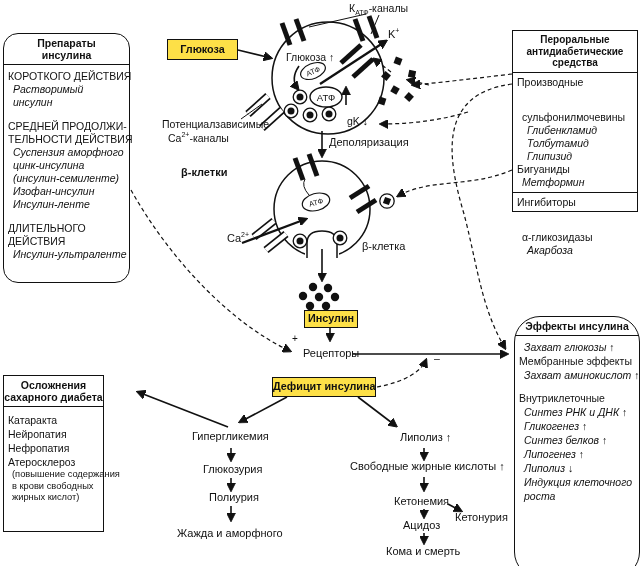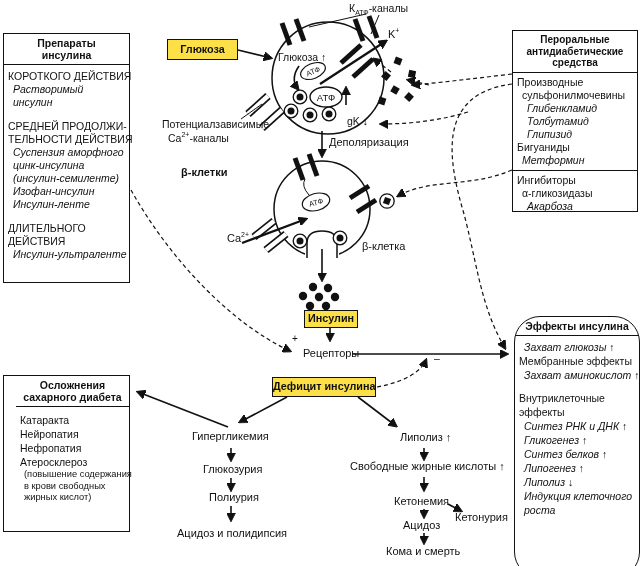--- a/index.html
+++ b/index.html
@@ -21,21 +21,21 @@
   .t7{font-size:7.5px;}
   .t9{font-size:9.5px;}
   .box{position:absolute;border:1.6px solid #111;background:#fff;box-sizing:border-box;}
   .hdr{font-weight:bold;text-align:center;font-size:10.5px;line-height:12px;padding-top:3px;}
   .hdrline{border-bottom:1.6px solid #111;padding-bottom:3px;}
   .content{padding:5px 3px 0 4px;}
   .ln{font-size:10.5px;line-height:13px;white-space:nowrap;}
   .ln14{line-height:14px;}
   .it{font-style:italic;padding-left:5px;}
   .it2{font-style:italic;padding-left:10px;}
-  .ind{padding-left:5px;}
+  .ind{padding-left:5px;margin-top:22px;}
   .gap{margin-top:9px;}
   .gap2{margin-top:11px;}
   .small{font-size:9.3px;line-height:11.5px;padding-left:4px;white-space:nowrap;}
   .divider{border-top:1.5px solid #111;margin:3px -3px 3px -4px;}
   .lbl{position:absolute;font-size:10.5px;white-space:nowrap;}
   .lbl11{font-size:11px;}
   .b{font-weight:bold;}
   .cbox{position:absolute;border:1.5px solid #111;background:#fde047;box-sizing:border-box;
         font-weight:bold;font-size:10.8px;text-align:center;white-space:nowrap;}
   sub,sup{font-size:7px;}
@@ -163,48 +163,48 @@
   <line class="arrow" x1="231" y1="506" x2="231" y2="520" marker-end="url(#ah)"></line>
   <line class="arrow" x1="424" y1="448" x2="424" y2="459" marker-end="url(#ah)"></line>
   <line class="arrow" x1="424" y1="477" x2="424" y2="490" marker-end="url(#ah)"></line>
   <line class="arrow" x1="424" y1="509" x2="424" y2="517" marker-end="url(#ah)"></line>
   <line class="arrow" x1="424" y1="533" x2="424" y2="543" marker-end="url(#ah)"></line>
   <line class="arrow" x1="448" y1="504" x2="461" y2="511" stroke-width="1.4" marker-end="url(#ah)"></line>
 </svg>
 
 <div class="lbl" style="left:349px;top:2px;"><span>К</span><sub>АТФ</sub><span>-каналы</span></div>
 <div class="lbl lbl11" style="left:388px;top:27px;"><span>K</span><sup>+</sup></div>
-<div class="lbl" style="left:278px;top:51px;">Глюкоза ↑</div>
+<div class="lbl" style="left:278px;top:51px;padding-left:8px;">Глюкоза ↑</div>
 <div class="lbl" style="left:347px;top:115px;text-align:center;">gK ↓</div>
 <div class="lbl lbl11" style="left:329px;top:136px;">Деполяризация</div>
 <div class="lbl lbl11 b" style="left:181px;top:166px;">β-клетки</div>
 <div class="lbl lbl11" style="left:362px;top:240px;">β-клетка</div>
 <div class="lbl" style="left:162px;top:118px;">Потенциалзависимые</div>
 <div class="lbl" style="left:168px;top:131px;"><span>Ca</span><sup>2+</sup><span>-каналы</span></div>
 <div class="lbl lbl11" style="left:227px;top:231px;"><span>Ca</span><sup>2+</sup></div>
 <div class="lbl" style="left:292px;top:333px;font-size:10px;">+</div>
 <div class="lbl lbl11" style="left:303px;top:347px;">Рецепторы</div>
 <div class="lbl" style="left:434px;top:352px;">–</div>
 
 <div class="cbox" style="left:167px;top:39px;width:71px;height:21px;line-height:18px;">Глюкоза</div>
 <div class="cbox" style="left:304px;top:310px;width:54px;height:18px;line-height:15px;">Инсулин</div>
 <div class="cbox" style="left:272px;top:377px;width:104px;height:20px;line-height:17px;">Дефицит инсулина</div>
 
 <div class="lbl lbl11" style="left:192px;top:430px;">Гипергликемия</div>
 <div class="lbl lbl11" style="left:203px;top:463px;">Глюкозурия</div>
 <div class="lbl lbl11" style="left:209px;top:491px;">Полиурия</div>
-<div class="lbl lbl11" style="left:177px;top:527px;">Ацидоз и полидипсия</div>
+<div class="lbl lbl11" style="left:177px;top:527px;">Жажда и аморфного</div>
 <div class="lbl lbl11" style="left:400px;top:431px;">Липолиз ↑</div>
 <div class="lbl lbl11" style="left:350px;top:460px;">Свободные жирные кислоты ↑</div>
 <div class="lbl lbl11" style="left:394px;top:495px;">Кетонемия</div>
 <div class="lbl lbl11" style="left:455px;top:511px;">Кетонурия</div>
 <div class="lbl lbl11" style="left:403px;top:519px;">Ацидоз</div>
 <div class="lbl lbl11" style="left:386px;top:545px;">Кома и смерть</div>
 
-<div class="box" style="left:3px;top:33px;width:127px;height:250px;">
+<div class="box" style="left:3px;top:33px;width:127px;height:250px;border-radius:15px;">
   <div class="hdr hdrline">
     <div>Препараты</div>
     <div>инсулина</div>
   </div>
   <div class="content">
     <div class="ln">КОРОТКОГО ДЕЙСТВИЯ</div>
     <div class="ln it">Растворимый</div>
     <div class="ln it">инсулин</div>
     <div class="ln gap2">СРЕДНЕЙ ПРОДОЛЖИ-</div>
     <div class="ln">ТЕЛЬНОСТИ ДЕЙСТВИЯ</div>
@@ -240,32 +240,31 @@
   </div>
 </div>
 
 <div class="box" style="left:514px;top:316px;width:126px;height:262px;border-radius:26px;">
   <div class="hdr hdrline">Эффекты инсулина</div>
   <div class="content" style="padding-top:4px;">
     <div class="ln ln14 it">Захват глюкозы ↑</div>
     <div class="ln ln14">Мембранные эффекты</div>
     <div class="ln ln14 it">Захват аминокислот ↑</div>
     <div class="ln ln14 gap">Внутриклеточные</div>
-    <div class="ln ln14">эффекты</div>
     <div class="ln ln14 it">Синтез РНК и ДНК ↑</div>
     <div class="ln ln14 it">Гликогенез ↑</div>
     <div class="ln ln14 it">Синтез белков ↑</div>
     <div class="ln ln14 it">Липогенез ↑</div>
     <div class="ln ln14 it">Липолиз ↓</div>
     <div class="ln ln14 it">Индукция клеточного</div>
     <div class="ln ln14 it">роста</div>
   </div>
 </div>
 
-<div class="box" style="left:3px;top:375px;width:127px;height:157px;padding-left:12px;">
+<div class="box" style="left:3px;top:375px;width:101px;height:157px;">
   <div class="hdr hdrline">
     <div>Осложнения</div>
     <div>сахарного диабета</div>
   </div>
   <div class="content" style="padding-top:6px;">
     <div class="ln ln14">Катаракта</div>
     <div class="ln ln14">Нейропатия</div>
     <div class="ln ln14">Нефропатия</div>
     <div class="ln ln14">Атеросклероз</div>
     <div class="small">(повышение содержания</div>

